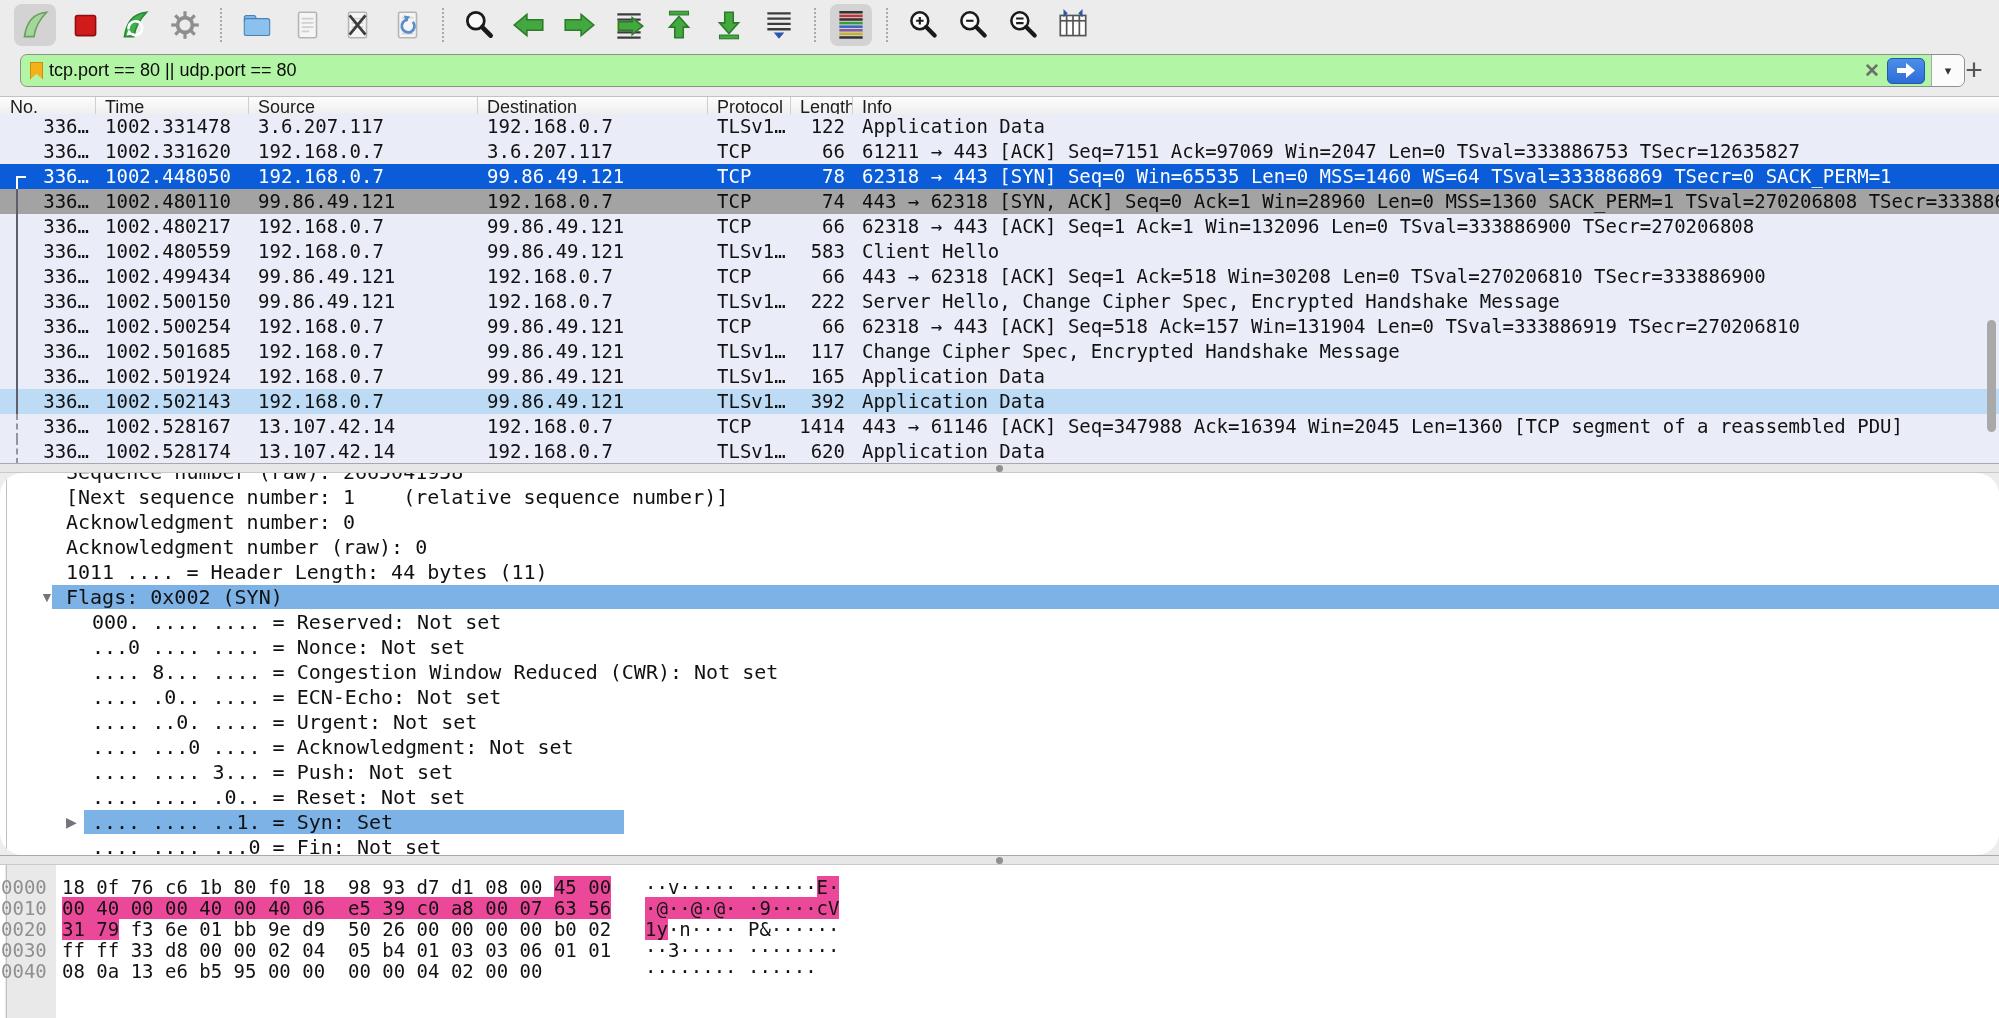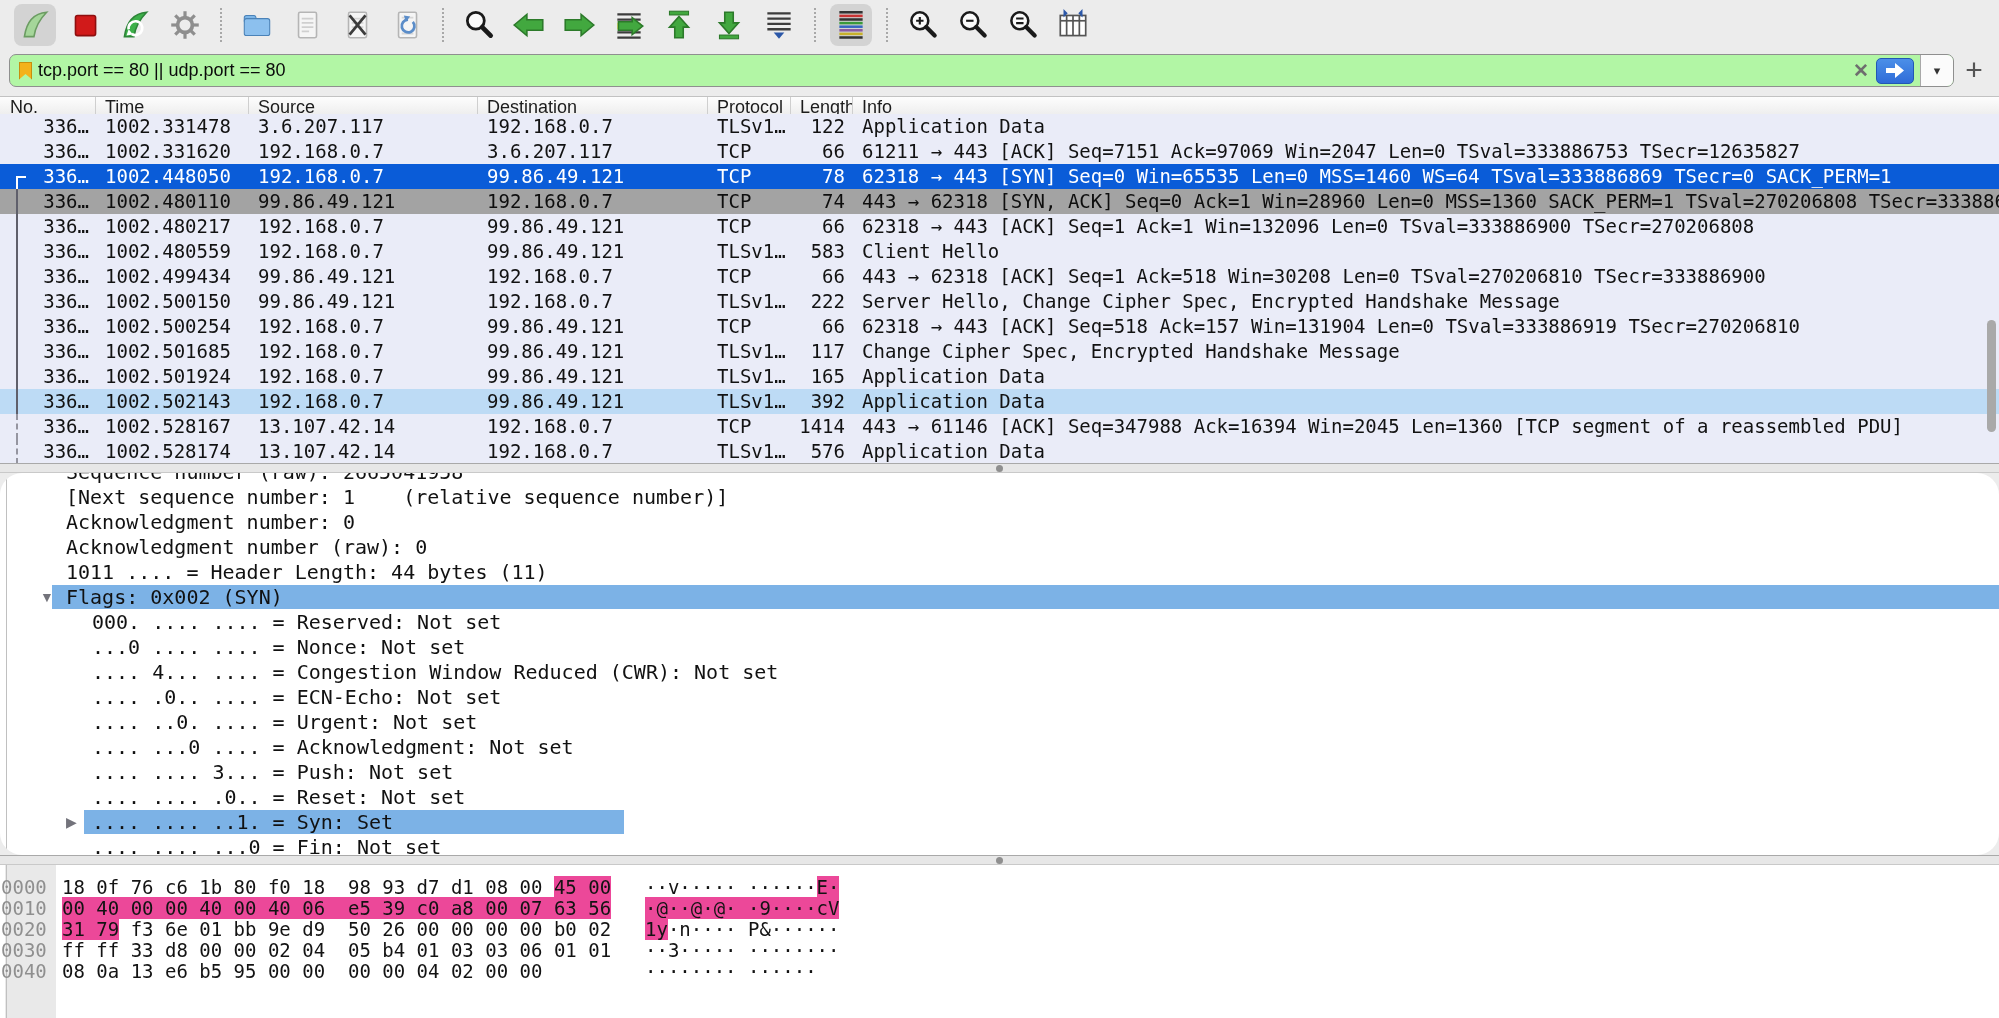--- a/index.html
+++ b/index.html
@@ -9,21 +9,21 @@
   
   .toolbar{position:absolute;left:0;top:0;width:100%;height:50px;display:flex;align-items:center;
            padding-left:10px;box-sizing:border-box;background:#ececec;}
   .tbtn{width:42px;height:42px;display:flex;align-items:center;justify-content:center;margin:0 4px;border-radius:8px;}
   .tbtn.pressed{background:#d3d3d3;}
   .tbtn svg{width:36px;height:36px;display:block;}
   .tsep{height:34px;border-left:2px dotted #a8a8a8;margin:0 10px;}
 
   
   .filterbar{position:absolute;left:0;top:50px;width:100%;height:42px;}
-  .ffield{position:absolute;left:9px;top:4px;width:1945px;height:33px;background:#b2f6a5;
+  .ffield{position:absolute;left:20px;top:4px;width:1945px;height:33px;background:#b2f6a5;
           border:1px solid #8f8f8f;border-radius:7px;display:flex;align-items:center;
           box-sizing:border-box;overflow:hidden;}
   .fbookmark{width:13px;height:18px;margin:0 6px 0 9px;background:#f3b21b;border:1px solid #c78f0e;box-sizing:border-box;
              clip-path:polygon(0 0,100% 0,100% 100%,50% 70%,0 100%);}
   .ftext{flex:1;font-size:18px;color:#0b0b0b;white-space:pre;overflow:hidden;}
   .fclear{width:30px;text-align:center;font-size:19px;color:#6e6e6e;font-weight:bold;}
   .fapply{width:38px;height:26px;border-radius:5px;background:linear-gradient(#4b8fe8,#2f6cd8);
           border:1px solid #2257b4;display:flex;align-items:center;justify-content:center;margin-right:6px;box-sizing:border-box;}
   .fdrop{width:32px;align-self:stretch;background:#fbfbfb;border-left:1px solid #a8a8a8;
          display:flex;align-items:center;justify-content:center;font-size:13px;color:#333;}
@@ -398,42 +398,42 @@
         <span class="pcell c-len">1414</span>
         <span class="pcell c-info">443 → 61146 [ACK] Seq=347988 Ack=16394 Win=2045 Len=1360 [TCP segment of a reassembled PDU]</span>
       </div>
       <div class="prow">
         <span class="mk mk-dash"></span>
         <span class="pcell c-no">336…</span>
         <span class="pcell c-time">1002.528174</span>
         <span class="pcell c-src">13.107.42.14</span>
         <span class="pcell c-dst">192.168.0.7</span>
         <span class="pcell c-proto">TLSv1…</span>
-        <span class="pcell c-len">576</span>
+        <span class="pcell c-len">620</span>
         <span class="pcell c-info">Application Data</span>
       </div>
       <div class="vthumb"></div>
     </div>
 
   <div class="splitter s1">
       <div class="dot"></div>
     </div>
 
   <div class="details">
     <div class="paneline"></div>
     <div class="dwrap">
         <div class="dline"><span class="dtext ind-field">Sequence number (raw): 2665041958</span></div>
         <div class="dline"><span class="dtext ind-field">[Next sequence number: 1    (relative sequence number)]</span></div>
         <div class="dline"><span class="dtext ind-field">Acknowledgment number: 0</span></div>
         <div class="dline"><span class="dtext ind-field">Acknowledgment number (raw): 0</span></div>
         <div class="dline"><span class="dtext ind-field">1011 .... = Header Length: 44 bytes (11)</span></div>
         <div class="dline"><div class="dhl-full"></div><span class="dexp exp-field">▼</span><span class="dtext ind-field">Flags: 0x002 (SYN)</span></div>
         <div class="dline"><span class="dtext ind-bit">000. .... .... = Reserved: Not set</span></div>
         <div class="dline"><span class="dtext ind-bit">...0 .... .... = Nonce: Not set</span></div>
-        <div class="dline"><span class="dtext ind-bit">.... 4... .... = Congestion Window Reduced (CWR): Not set</span></div>
+        <div class="dline"><span class="dtext ind-bit">.... 8... .... = Congestion Window Reduced (CWR): Not set</span></div>
         <div class="dline"><span class="dtext ind-bit">.... .0.. .... = ECN-Echo: Not set</span></div>
         <div class="dline"><span class="dtext ind-bit">.... ..0. .... = Urgent: Not set</span></div>
         <div class="dline"><span class="dtext ind-bit">.... ...0 .... = Acknowledgment: Not set</span></div>
         <div class="dline"><span class="dtext ind-bit">.... .... 3... = Push: Not set</span></div>
         <div class="dline"><span class="dtext ind-bit">.... .... .0.. = Reset: Not set</span></div>
         <div class="dline"><div class="dhl-part"></div><span class="dexp exp-bit">▶</span><span class="dtext ind-bit">.... .... ..1. = Syn: Set</span></div>
         <div class="dline"><span class="dtext ind-bit">.... .... ...0 = Fin: Not set</span></div>
       </div>
   </div>
 

